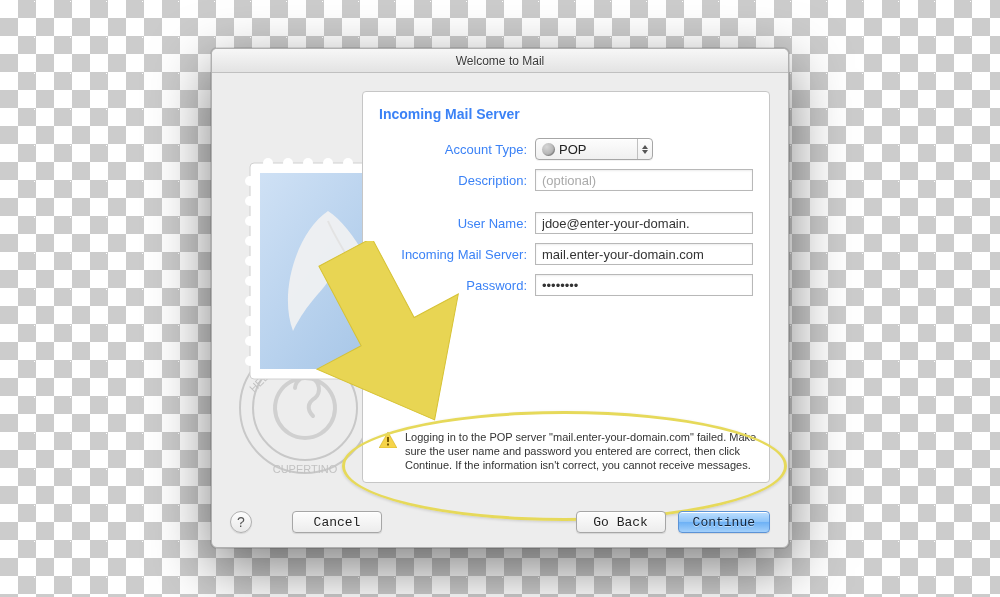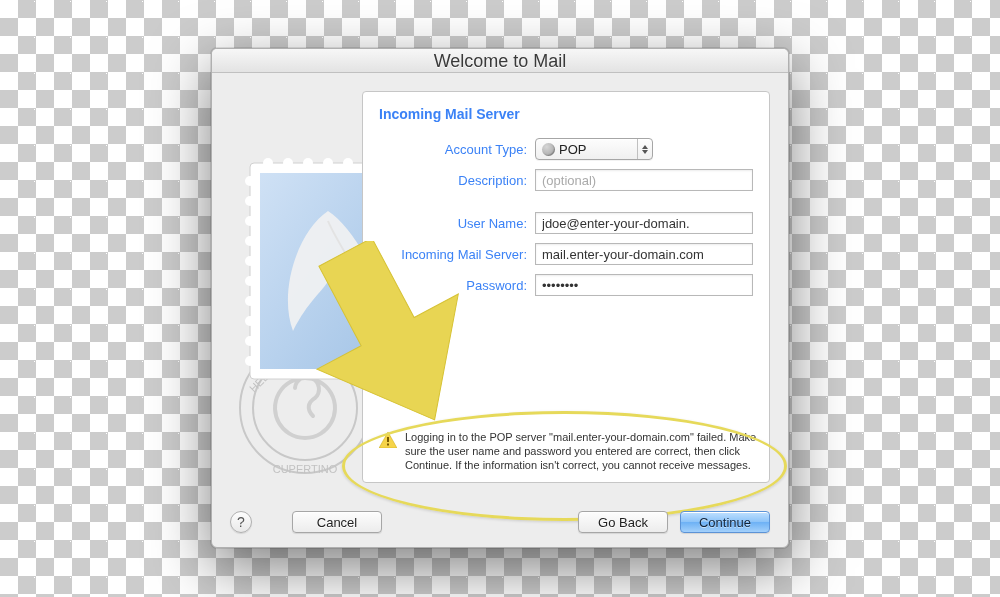--- a/index.html
+++ b/index.html
@@ -30,21 +30,21 @@
     box-shadow: 0 20px 60px rgba(0,0,0,0.5), 0 0 0 1px rgba(0,0,0,0.1);
     overflow: hidden;
   }
 
   .titlebar {
     height: 24px;
     background: linear-gradient(#f7f7f7, #e3e3e3);
     border-bottom: 1px solid #c0c0c0;
     text-align: center;
     line-height: 24px;
-    font-size: 18px;
+    font-size: 12px;
     color: #3a3a3a;
     text-shadow: 0 1px 0 #fff;
   }
 
   .content {
     position: relative;
     padding: 18px 18px 12px 18px;
     height: calc(100% - 24px);
   }
 
@@ -219,20 +219,21 @@
     padding: 0 14px;
     border-radius: 4px;
     background: linear-gradient(#fdfdfd, #ececec);
     border: 1px solid #a6a6a6;
     font-size: 13px;
     color: #222;
     box-shadow: inset 0 1px 0 #fff, 0 1px 1px rgba(0,0,0,0.1);
     cursor: pointer;
     margin-left: 12px;
     text-shadow: 0 1px 0 #fff;
+    font-family: Liberation Mono, monospace;
   }
   .btn.cancel { margin-left: 40px; }
   .btn.primary {
     background: linear-gradient(#bfe0ff, #8cc3f8 50%, #6db1f5 51%, #a3d0fb);
     border: 1px solid #5c93d6;
     color: #10233a;
     text-shadow: 0 1px 0 rgba(255,255,255,0.5);
   }
 </style>
 </head>

